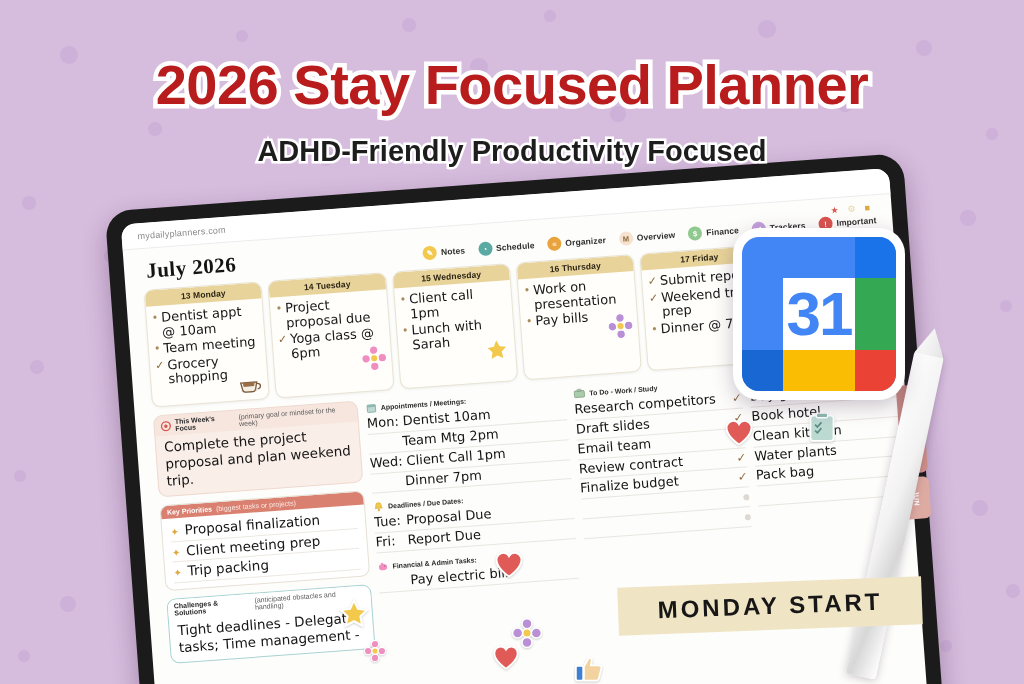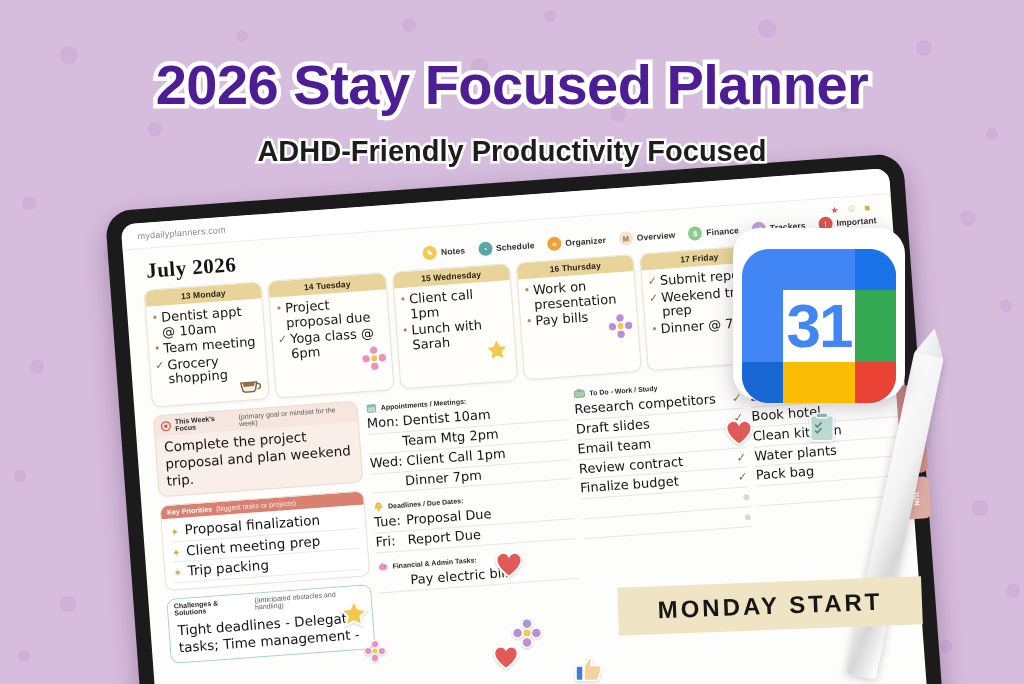--- a/index.html
+++ b/index.html
@@ -14,21 +14,21 @@
   #dots { position: absolute; inset: 0; z-index: 0; }
   .dot { position: absolute; border-radius: 50%; background: #c9a8d3; opacity: .55; }
 
   
   #headerBlock {
     position: absolute; top: 52px; left: 0; width: 1024px;
     text-align: center; z-index: 5;
   }
   #mainTitle {
     font-size: 56px; font-weight: 700; letter-spacing: -.5px;
-    color: #4c1d95;
+    color: #b91c1c;
     -webkit-text-stroke: 9px #ffffff;
     paint-order: stroke fill;
     display: inline-block;
   }
   #subTitle {
     margin-top: 18px;
     font-size: 29px; font-weight: 700; color: #1d1d1d;
     -webkit-text-stroke: 5px #ffffff;
     paint-order: stroke fill;
     display: inline-block;
@@ -181,21 +181,21 @@
   
   .sticker { position: absolute; z-index: 6; filter: drop-shadow(0 1px 1px rgba(0,0,0,.18)); }
 
   
   #gcal {
     position: absolute; left: 733px; top: 228px; width: 172px; height: 172px;
     border-radius: 26px; background: #fff; padding: 9px;
     box-shadow: 0 6px 20px rgba(70,40,80,.28);
     z-index: 10;
   }
-  #gcalInner { position: relative; width: 100%; height: 100%; border-radius: 27px; overflow: hidden; margin-top: 12px; }
+  #gcalInner { position: relative; width: 100%; height: 100%; border-radius: 17px; overflow: hidden; }
   #gcalInner i { position: absolute; display:block; }
   #gcDay {
     position: absolute; left: 26.5%; top: 26.5%; width: 47%; height: 47%;
     display:flex; align-items:center; justify-content:center;
     color: #4285f4; font-size: 62px; font-weight: 700; letter-spacing: -2px;
     font-family: "Liberation Sans", sans-serif;
   }
 
   
   #stylus {

